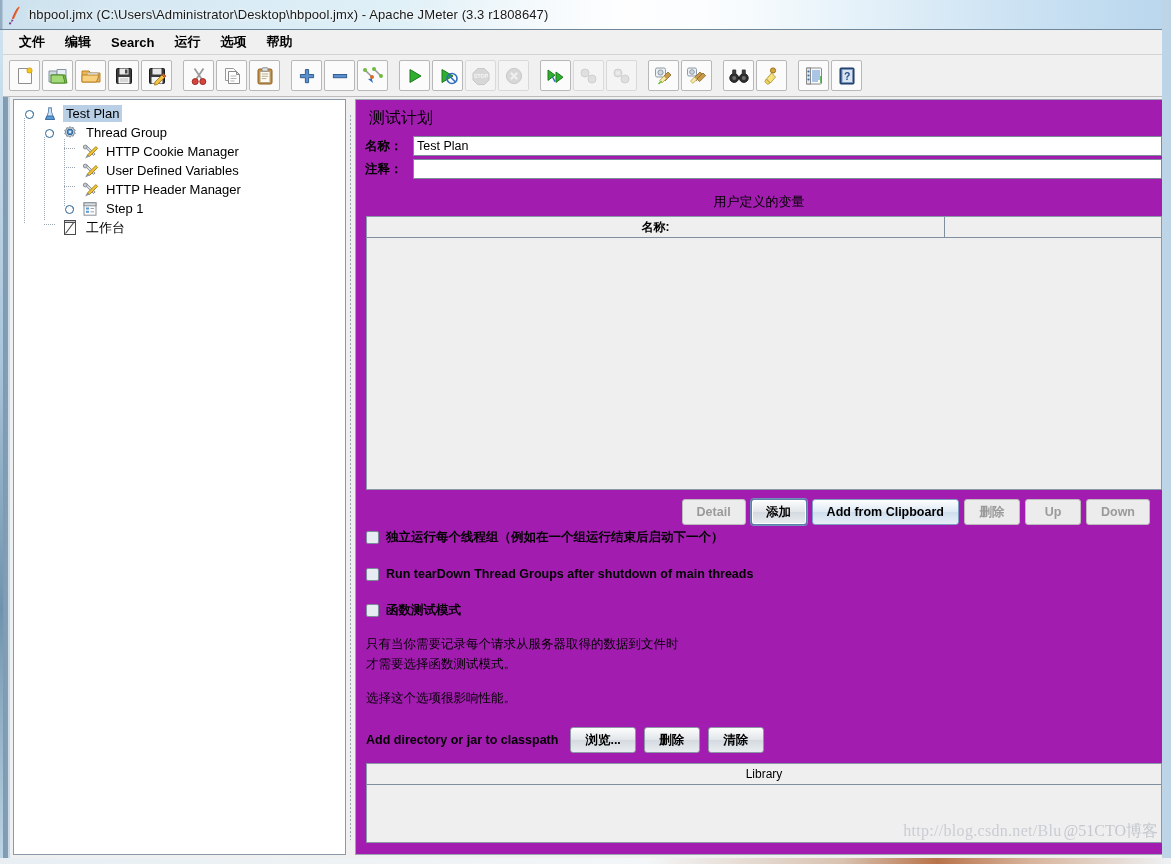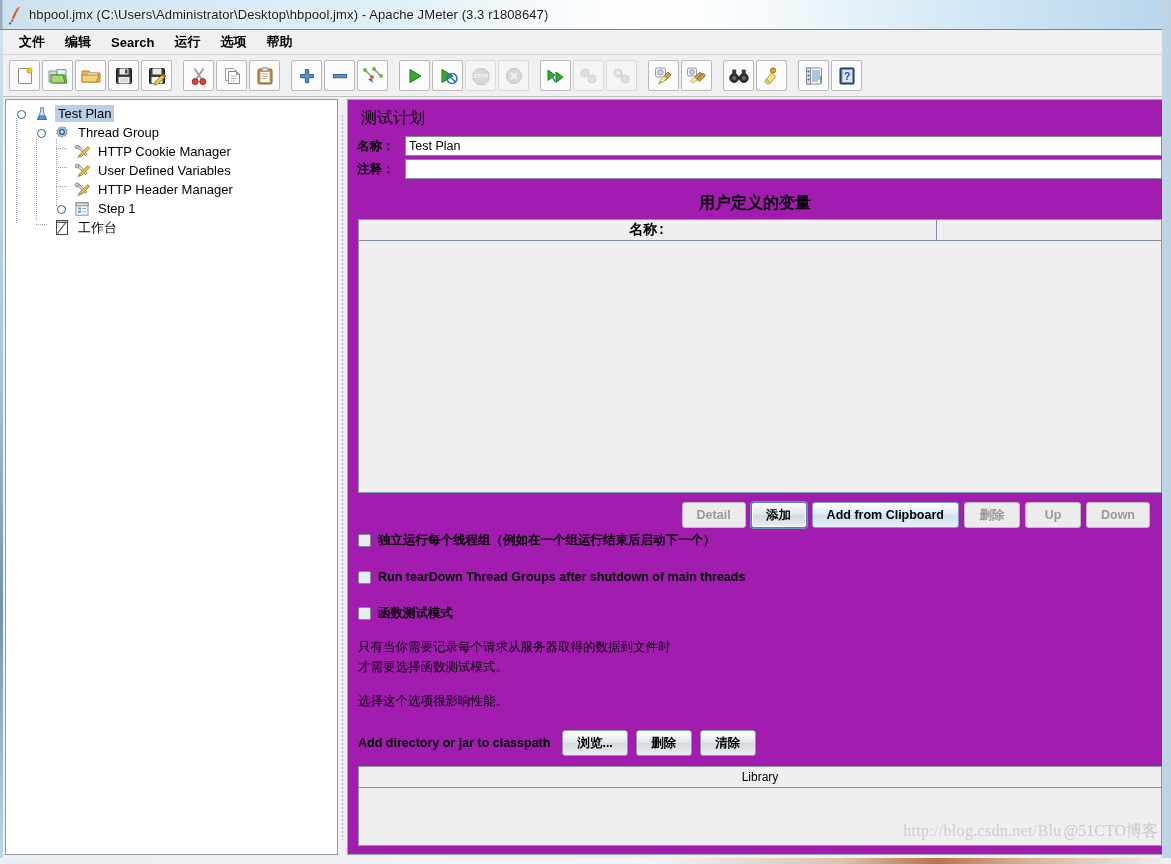--- a/index.html
+++ b/index.html
@@ -93,20 +93,21 @@
   .tb-btn svg { display: block; }
 
   
   #main {
     flex: 1 1 auto;
     display: flex;
     background: #f0f0f0;
     border-left: 2px solid #c8dbe8;
     padding: 2px 0 3px 3px;
     min-height: 0;
+    margin-left: 8px;
   }
   #tree-panel {
     width: 333px; flex: 0 0 333px;
     background: #ffffff;
     border: 1px solid #8a9aa8;
     overflow: hidden;
     position: relative;
   }
   #splitter {
     width: 9px; flex: 0 0 9px;
@@ -178,41 +179,40 @@
   .field-input {
     flex: 1 1 auto; height: 20px;
     border: 1px solid #7a8b99; background: #fff;
     font-size: 12.5px; color: #000;
     padding: 1px 3px; outline: none;
     font-family: inherit;
     min-width: 0;
   }
 
   .udv-title {
-    text-align: center; font-size: 16px; font-weight: bold;
+    text-align: center; font-size: 13px; font-weight: normal;
     color: #000; margin: 14px 0 5px 0;
   }
   .udv-table {
     margin: 0 0 0 10px;
     border: 1px solid #8a99a8;
     background: #efefef;
     height: 274px;
     display: flex; flex-direction: column;
     overflow: hidden;
   }
   .udv-head {
     display: flex; height: 21px; flex: 0 0 21px;
     border-bottom: 1px solid #7f8fa0;
     background: #efefef;
   }
   .udv-col {
-    font-size: 14px; font-weight: bold; color: #000;
+    font-size: 12px; font-weight: bold; color: #000;
     display: flex; align-items: center; justify-content: center;
     border-right: 1px solid #7f8fa0;
-    font-family: Liberation Mono, monospace;
   }
   .udv-col.c1 { width: 578px; flex: 0 0 578px; }
   .udv-col.c2 { flex: 1 1 auto; border-right: none; }
   .udv-body { flex: 1 1 auto; background: #efefef; }
 
   .btn-row {
     display: flex; justify-content: flex-end;
     gap: 5px; margin: 9px 0 0 0; padding-right: 12px;
   }
   .jbtn {

